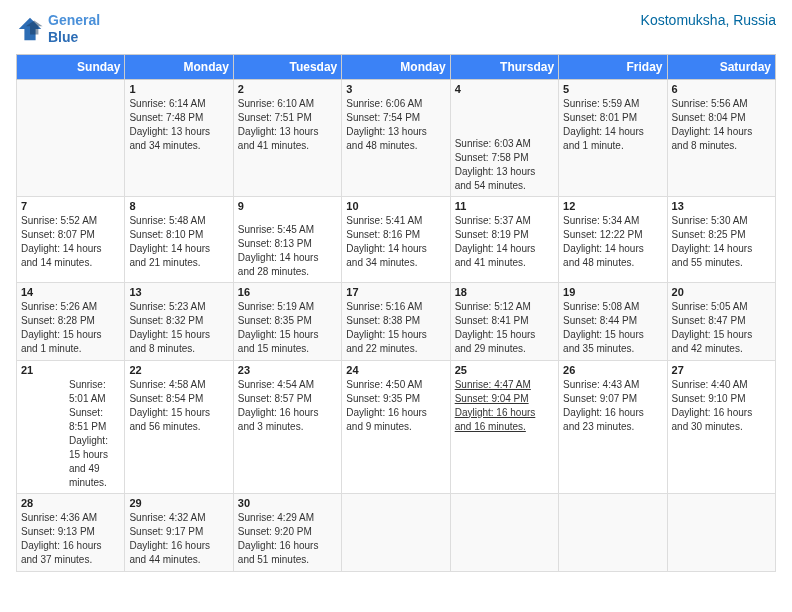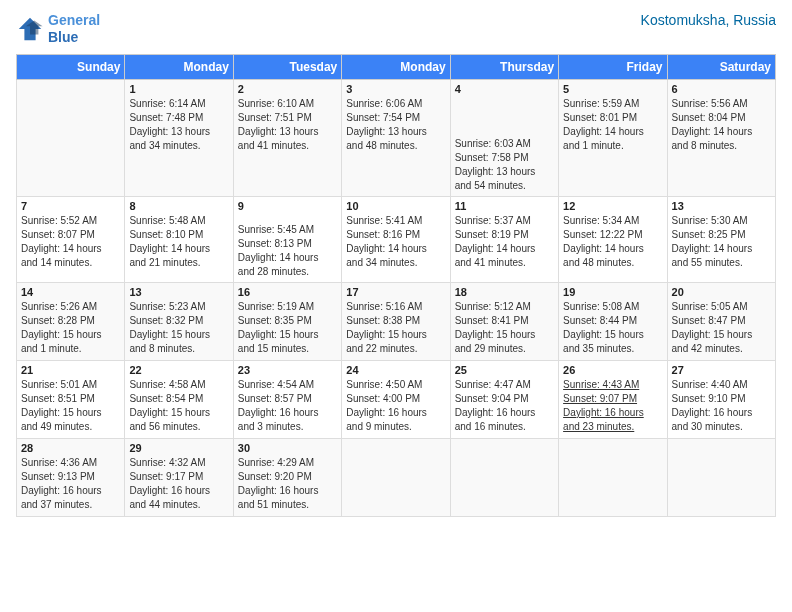--- a/index.html
+++ b/index.html
@@ -271,21 +271,21 @@
             <span class="day-num">20</span>
             <div class="cell-text" style="white-space: pre-line;">Sunrise: 5:05 AM
 Sunset: 8:47 PM
 Daylight: 15 hours
 and 42 minutes.</div>
           </td>
         </tr>
         <tr>
           <td>
             <span class="day-num">21</span>
-            <div class="cell-text" style="white-space: pre-line;">Sunrise: 5:01 AM
+            <div class="cell-text" style="white-space: pre-line; margin-left: 48px;">Sunrise: 5:01 AM
 Sunset: 8:51 PM
 Daylight: 15 hours
 and 49 minutes.</div>
           </td>
           <td>
             <span class="day-num">22</span>
             <div class="cell-text" style="white-space: pre-line;">Sunrise: 4:58 AM
 Sunset: 8:54 PM
 Daylight: 15 hours
 and 56 minutes.</div>
@@ -293,34 +293,34 @@
           <td>
             <span class="day-num">23</span>
             <div class="cell-text" style="white-space: pre-line;">Sunrise: 4:54 AM
 Sunset: 8:57 PM
 Daylight: 16 hours
 and 3 minutes.</div>
           </td>
           <td>
             <span class="day-num">24</span>
             <div class="cell-text" style="white-space: pre-line;">Sunrise: 4:50 AM
-Sunset: 4:00 PM
+Sunset: 9:35 PM
 Daylight: 16 hours
 and 9 minutes.</div>
           </td>
           <td>
             <span class="day-num">25</span>
-            <div class="cell-text" style="white-space: pre-line;">Sunrise: 4:47 AM
+            <div class="cell-text" style="white-space: pre-line; text-decoration: underline;">Sunrise: 4:47 AM
 Sunset: 9:04 PM
 Daylight: 16 hours
 and 16 minutes.</div>
           </td>
           <td>
             <span class="day-num">26</span>
-            <div class="cell-text" style="white-space: pre-line; text-decoration: underline;">Sunrise: 4:43 AM
+            <div class="cell-text" style="white-space: pre-line;">Sunrise: 4:43 AM
 Sunset: 9:07 PM
 Daylight: 16 hours
 and 23 minutes.</div>
           </td>
           <td>
             <span class="day-num">27</span>
             <div class="cell-text" style="white-space: pre-line;">Sunrise: 4:40 AM
 Sunset: 9:10 PM
 Daylight: 16 hours
 and 30 minutes.</div>

